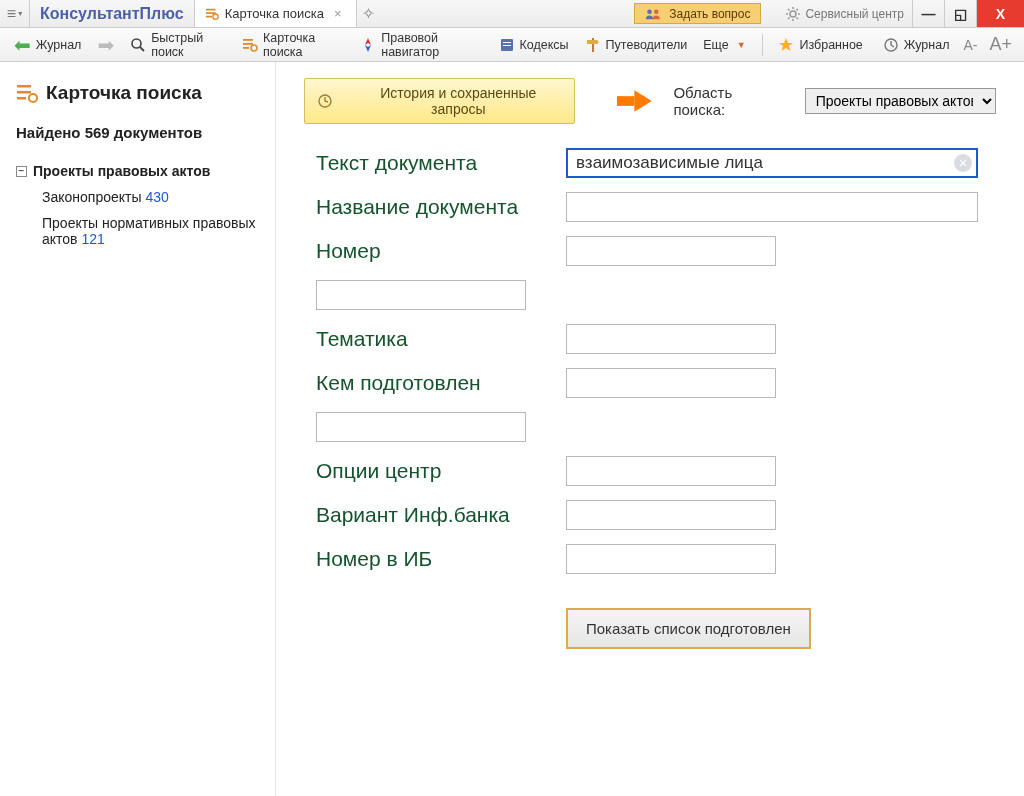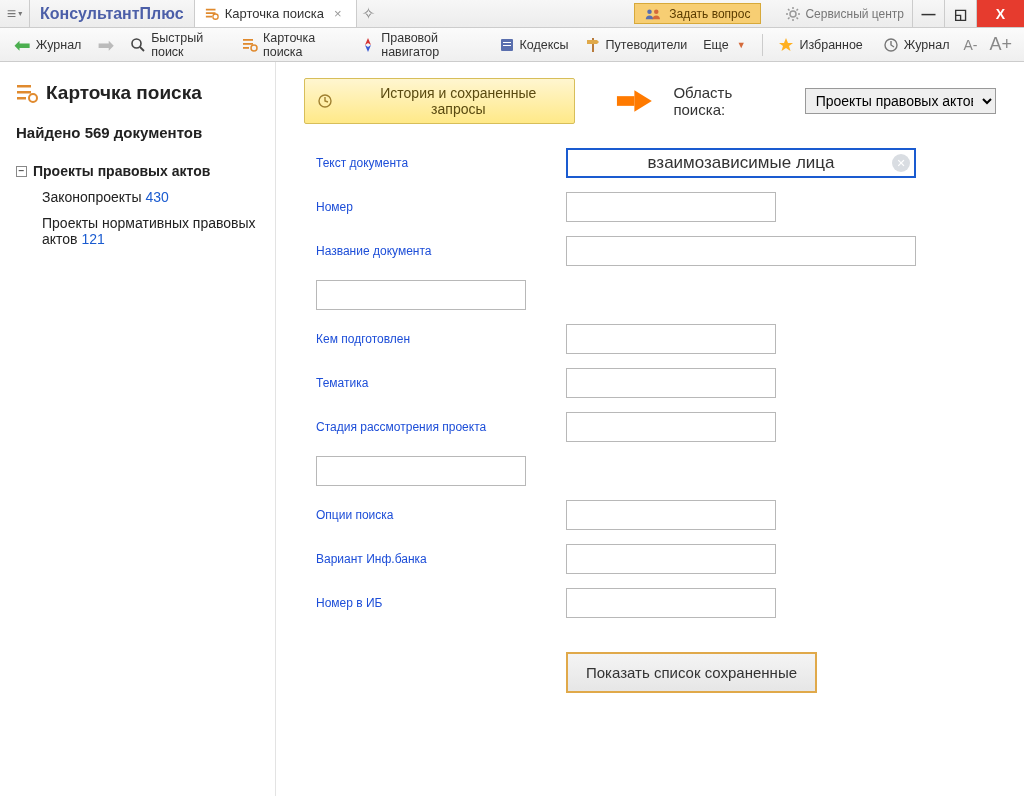--- a/index.html
+++ b/index.html
@@ -43,23 +43,23 @@
 
 
 .content { flex:1; padding:16px 28px; background:#fff; position:relative; }
 .content-header { display:flex; align-items:center; gap:20px; margin-bottom:24px; }
 .history-btn { background:linear-gradient(#fff6d0,#ffe988); border:1px solid #d7be5a; padding:6px 12px; font-size:14px; color:#5a4a10; display:flex; align-items:center; gap:22px; border-radius:2px; }
 .area-label { font-size:15px; color:#333; }
 .area-select { border:1px solid #999; padding:3px 6px; font-size:14px; min-width:190px; }
 
 .form { display:flex; flex-direction:column; gap:14px; margin-left:12px; }
 .form-row { display:flex; align-items:center; }
-.form-label { width:250px; font-size:12px; color:#1d4ed8; }
+.form-label { width:250px; font-size:21px; color:#14532d; }
 .form-input { border:1px solid #b8b8b8; height:30px; padding:0 8px; font-size:17px; color:#333; }
-.form-input.w-lg { width:350px;text-align:center; }
+.form-input.w-lg { width:412px; }
 .form-input.w-sm { width:210px; }
 .form-input.active { border:2px solid #1a5bd0; position:relative; }
 .clear-in-field{ position:absolute; right:6px; top:50%; transform:translateY(-50%); width:18px;height:18px;border-radius:50%;background:#d9dde2;color:#fff;display:flex;align-items:center;justify-content:center;font-size:11px; }
 .input-wrap{position:relative;display:inline-block}
 
 .action-row{margin-top:34px;margin-left:262px}
 .show-btn{background:linear-gradient(#f4f4f4,#e6e6e6);border:2px solid #e0a94a;padding:10px 18px;font-size:15px;color:#333}
 
 
 .ico{width:16px;height:16px;display:inline-block;flex-shrink:0}
@@ -223,57 +223,53 @@
     <div class="form">
 
       <div class="form-row">
         <div class="form-label">Текст документа</div>
         <div class="input-wrap">
           <input class="form-input w-lg active" value="взаимозависимые лица" style="">
           <span class="clear-in-field">✕</span>
         </div>
       </div>
       <div class="form-row">
-          <div class="form-label">Номер</div>
-          <input class="form-input w-sm" style="">
-        </div>
-      <div class="form-row">
           <div class="form-label">Название документа</div>
           <input class="form-input w-lg" style="">
         </div>
       <div class="form-row">
+          <div class="form-label">Номер</div>
+          <input class="form-input w-sm" style="">
+        </div>
+      <div class="form-row">
+          <input class="form-input w-sm" style="">
+        </div>
+      <div class="form-row">
+          <div class="form-label">Тематика</div>
           <input class="form-input w-sm" style="">
         </div>
       <div class="form-row">
           <div class="form-label">Кем подготовлен</div>
           <input class="form-input w-sm" style="">
         </div>
       <div class="form-row">
-          <div class="form-label">Тематика</div>
-          <input class="form-input w-sm" style="">
-        </div>
-      <div class="form-row">
-          <div class="form-label">Стадия рассмотрения проекта</div>
-          <input class="form-input w-sm" style="">
-        </div>
-      <div class="form-row">
-          <input class="form-input w-sm" style="">
-        </div>
-      <div class="form-row">
-          <div class="form-label">Опции поиска</div>
+          <input class="form-input w-sm" style="">
+        </div>
+      <div class="form-row">
+          <div class="form-label">Опции центр</div>
           <input class="form-input w-sm" style="">
         </div>
       <div class="form-row">
           <div class="form-label">Вариант Инф.банка</div>
           <input class="form-input w-sm" style="">
         </div>
       <div class="form-row">
           <div class="form-label">Номер в ИБ</div>
           <input class="form-input w-sm" style="">
         </div>
     </div>
 
     <div class="action-row">
-      <button class="show-btn">Показать список сохраненные</button>
+      <button class="show-btn">Показать список подготовлен</button>
     </div>
 
   </div>
 </div>
 
 </body></html>

